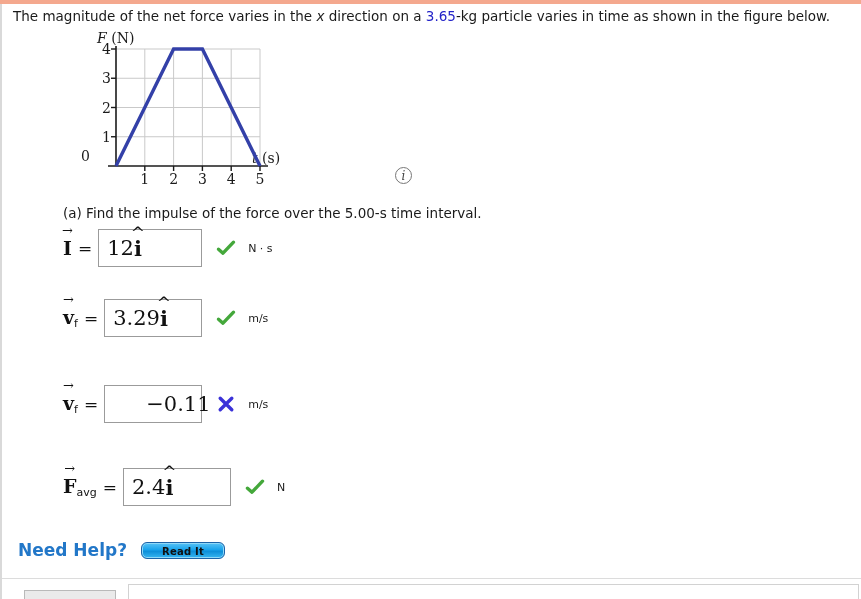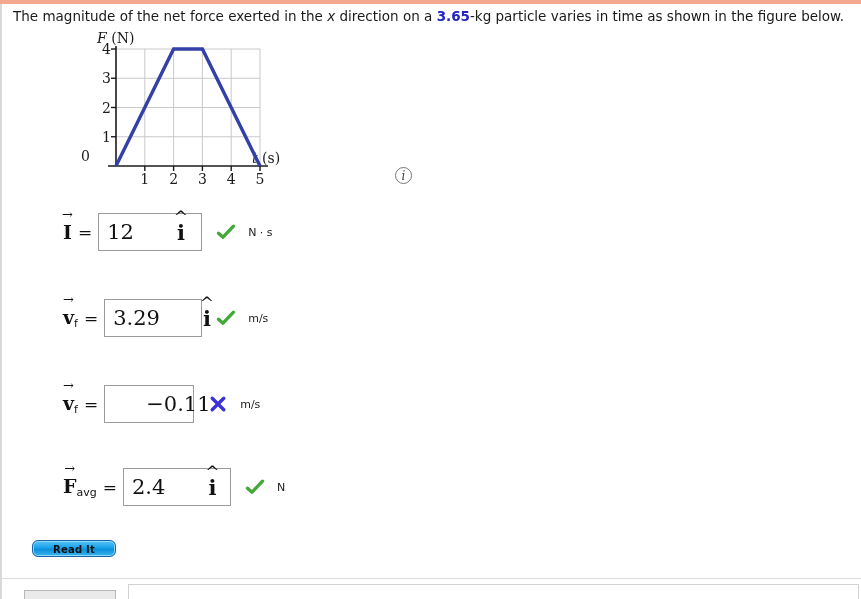--- a/index.html
+++ b/index.html
@@ -35,21 +35,21 @@
   .prompt {
     position: absolute;
     left: 13px; top: 8px;
     width: 835px;
     font-size: 13.5px;
     line-height: 17px;
     color: #1a1a1a;
     white-space: nowrap;
   }
   .prompt .var { font-style: italic; }
-  .num-blue { color: #2323c8; font-weight: 700; }
+  .num-blue { color: #2323c8; font-weight: 400; }
 
   
   .figure {
     position: absolute;
     left: 95px; top: 30px;
     width: 200px; height: 158px;
   }
   .axis-label-y {
     position: absolute;
     left: 2px; top: 0px;
@@ -173,21 +173,20 @@
     background: #ffffff;
     height: 38px;
     box-sizing: border-box;
     display: flex;
     align-items: center;
     padding: 0 8px;
     font-family: "DejaVu Serif", "Liberation Serif", serif;
     font-size: 21px;
     color: #111;
     white-space: nowrap;
-    gap: 43px;
   }
   .ansbox .hat {
     position: relative;
     display: inline-block;
     font-weight: bold;
   }
   .ansbox .hat::after {
     content: "\005E";
     position: absolute;
     left: 50%;
@@ -282,21 +281,21 @@
     background: #fff;
   }
 </style>
 </head>
 <body>
 
 <div class="top-accent"></div>
 <div class="left-rule"></div>
 
 <div class="prompt">
-  <span>The magnitude of the net force exerted in the </span><span class="var">x</span><span> direction on a </span><span class="num-blue">3.65</span><span>-kg particle varies in time as shown in the figure below.</span>
+  <span>The magnitude of the net force varies in the </span><span class="var">x</span><span> direction on a </span><span class="num-blue">3.65</span><span>-kg particle varies in time as shown in the figure below.</span>
 </div>
 
 <div class="figure">
   <div class="axis-label-y">
     <span class="it">F</span>&nbsp;<span>(N)</span>
   </div>
   <div class="axis-label-x">
     <span class="it">t</span>&nbsp;<span>(s)</span>
   </div>
   <div class="ytick-zero">0</div>
@@ -342,20 +341,21 @@
         <div class="xtick" style="left: 86.4px;">3</div>
         <div class="xtick" style="left: 115.2px;">4</div>
         <div class="xtick" style="left: 144px;">5</div>
       </div>
   </div>
 </div>
 
 <div class="info-icon">i</div>
 
 <div class="part" id="part-a" style="top:205px">
+  <div class="part-text">(a) Find the impulse of the force over the 5.00-s time interval.</div>
   <div class="answer-row">
     <span class="sym"><span class="vec">I</span></span>
     <span class="eq">=</span>
     <div class="ansbox" id="box-a" style="width: 104px;">
       <span>12</span>
         <span class="hat">i</span>
     </div>
     <span class="mark" id="mark-a"><svg width="20" height="20" viewBox="0 0 20 20">
           <path d="M2.5 11.2 L7 15.2 L17.5 4.2" fill="none" stroke="#44a83b" stroke-width="3.4" stroke-linecap="round" stroke-linejoin="round"></path>
         </svg></span>
@@ -375,21 +375,21 @@
           <path d="M2.5 11.2 L7 15.2 L17.5 4.2" fill="none" stroke="#44a83b" stroke-width="3.4" stroke-linecap="round" stroke-linejoin="round"></path>
         </svg></span>
     <span class="units">m/s</span>
   </div>
 </div>
 
 <div class="part" id="part-c" style="top:377px">
   <div class="answer-row">
     <span class="sym"><span class="vec">v</span><span class="sub">f</span></span>
     <span class="eq">=</span>
-    <div class="ansbox" id="box-c" style="width: 90px; padding-left: 41px;">
+    <div class="ansbox" id="box-c" style="width: 98px; padding-left: 41px;">
       <span>−0.11</span>
     </div>
     <span class="mark" id="mark-c"><svg width="20" height="20" viewBox="0 0 20 20">
           <path d="M4.2 4.2 L15.8 15.8 M15.8 4.2 L4.2 15.8" fill="none" stroke="#3b32d8" stroke-width="3.4" stroke-linecap="round"></path>
         </svg></span>
     <span class="units">m/s</span>
   </div>
 </div>
 
 <div class="part" id="part-d" style="top:460px">
@@ -401,18 +401,19 @@
         <span class="hat">i</span>
     </div>
     <span class="mark" id="mark-d"><svg width="20" height="20" viewBox="0 0 20 20">
           <path d="M2.5 11.2 L7 15.2 L17.5 4.2" fill="none" stroke="#44a83b" stroke-width="3.4" stroke-linecap="round" stroke-linejoin="round"></path>
         </svg></span>
     <span class="units">N</span>
   </div>
 </div>
 
 <div class="need-help">
+  <div class="need-help-label">Need Help?</div>
   <div class="read-it">Read It</div>
 </div>
 
 <div class="bottom-hr"></div>
 <div class="bottom-btn"></div>
 <div class="bottom-panel"></div>
 
 </body></html>

